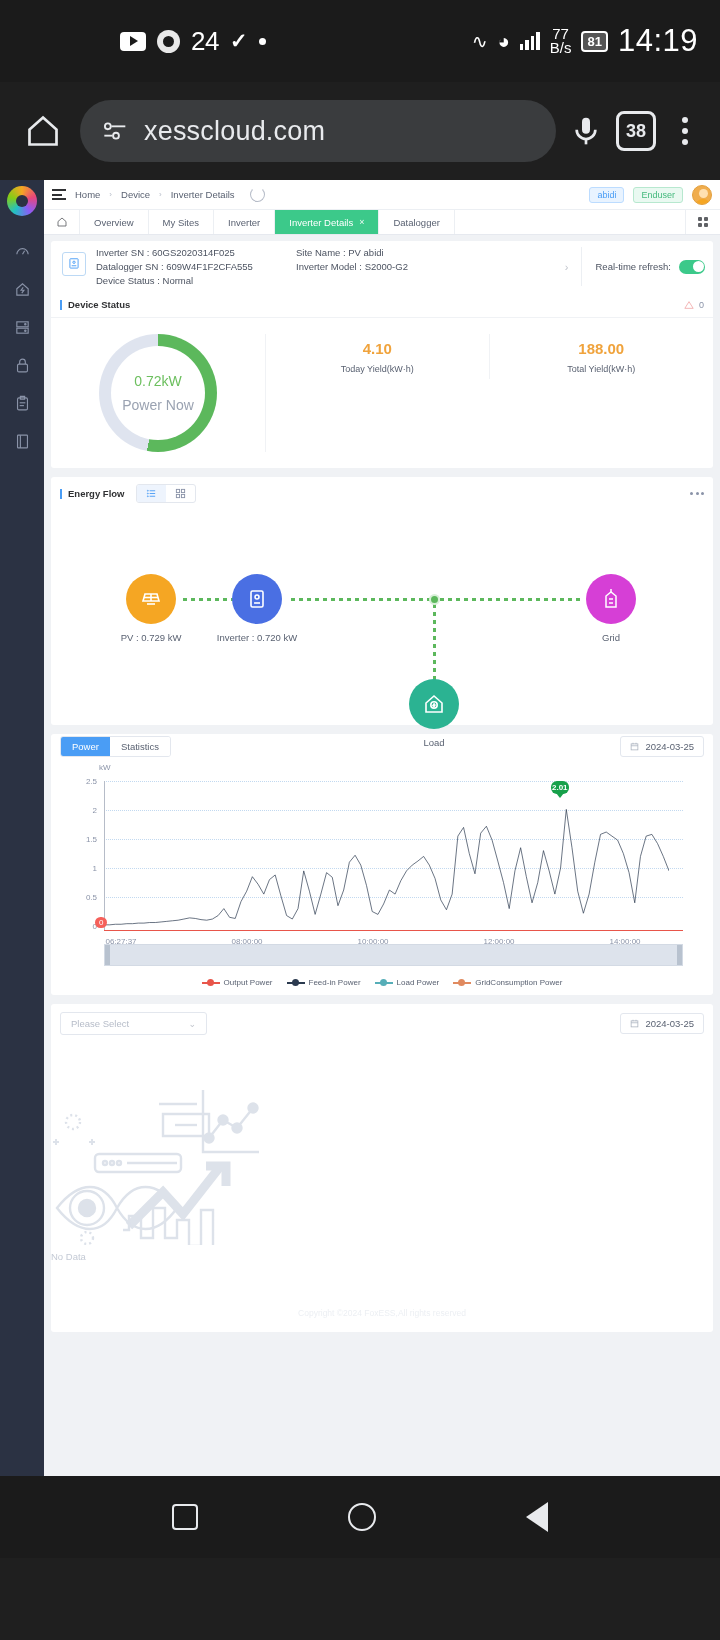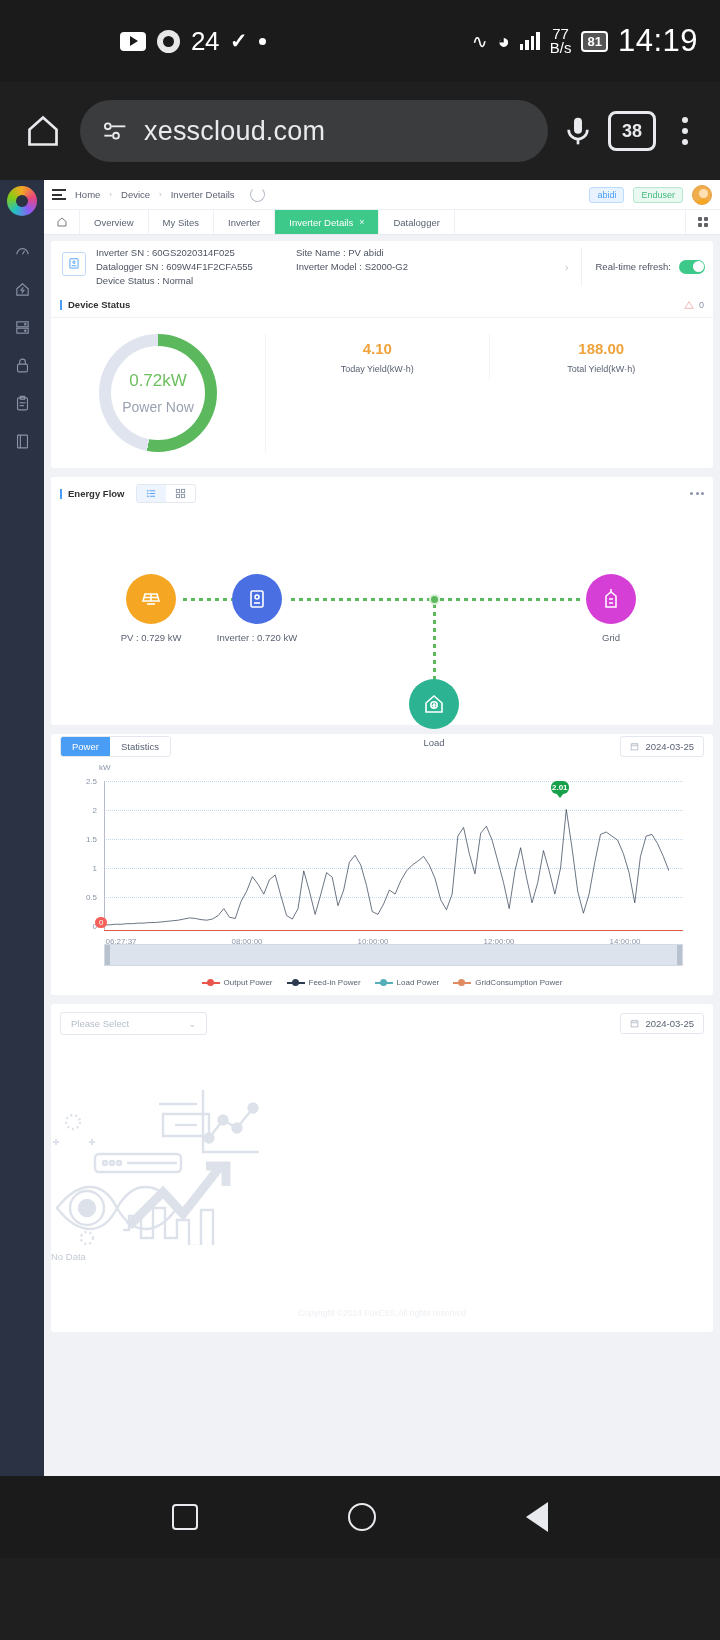--- a/index.html
+++ b/index.html
@@ -34,21 +34,21 @@
   .clock { font-size:31px; font-weight:500; letter-spacing:.5px; }
 
   
   .browser-bar { height:98px; background:#1f1f1f; display:flex; align-items:center;
     padding:0 20px; gap:14px; }
   .home-btn { width:46px; height:46px; display:flex; align-items:center; justify-content:center; }
   .omnibox { flex:1; height:62px; background:#3a3c3e; border-radius:31px; display:flex;
     align-items:center; padding:0 22px; gap:14px; }
   .omni-url { color:#e8eaed; font-size:27px; letter-spacing:.2px; }
   .mic-btn,.tabs-btn,.menu-btn { display:flex; align-items:center; justify-content:center; }
-  .tabs-btn { width:48px;height:40px;border:3px solid #e8eaed;border-radius:8px;
+  .tabs-btn { width:40px;height:40px;border:3px solid #e8eaed;border-radius:8px;
     color:#e8eaed;font-size:18px;font-weight:700; }
   .menu-btn { flex-direction:column; gap:5px; width:30px; }
   .menu-btn i { width:6px;height:6px;border-radius:50%;background:#e8eaed;display:block; }
 
   
   .viewport { height:1296px; background:#f0f2f5; display:flex; overflow:hidden; }
 
   
   .rail { width:44px; background:#2b3243; flex-shrink:0; display:flex; flex-direction:column;
     align-items:center; padding-top:6px; }
@@ -129,21 +129,21 @@
 
   
   .status-body { display:flex; padding:16px 0 16px 0; }
   .gauge-wrap { width:215px; display:flex; align-items:center; justify-content:center;
     border-right:1px solid #f0f2f5; }
   .gauge { width:118px;height:118px;border-radius:50%;
     background:conic-gradient(from 0deg, #5cb85c 0deg 190deg, #dfe4ef 190deg 360deg);
     display:flex;align-items:center;justify-content:center; position:relative; }
   .gauge:after{content:"";position:absolute;width:94px;height:94px;border-radius:50%;background:#fff;}
   .gauge-txt { position:relative; z-index:2; text-align:center; }
-  .gauge-v { font-size:17px; color:#6cbf5e; }
+  .gauge-v { font-size:14px; color:#6cbf5e; }
   .gauge-l { font-size:14px; color:#9aa2b1; margin-top:8px; }
   .kpis { flex:1; display:grid; grid-template-columns:1fr 1fr; grid-template-rows:1fr 1fr;
     row-gap:28px; }
   .kpi { text-align:center; display:flex; flex-direction:column; gap:7px; justify-content:center; }
   .kpi:nth-child(1),.kpi:nth-child(3){ border-right:1px solid #f0f2f5; }
   .kpi-v { font-size:15px; font-weight:700; color:#f0a33c; }
   .kpi-v.green { color:#5cb85c; }
   .kpi-l { font-size:9px; color:#5a6272; }
 
   

